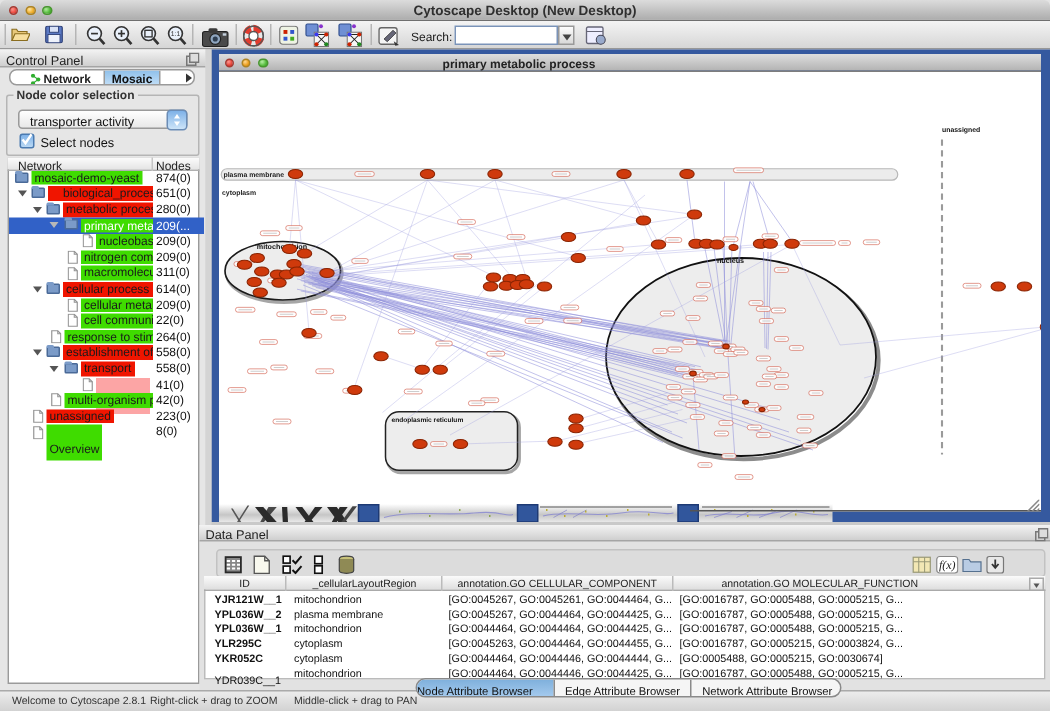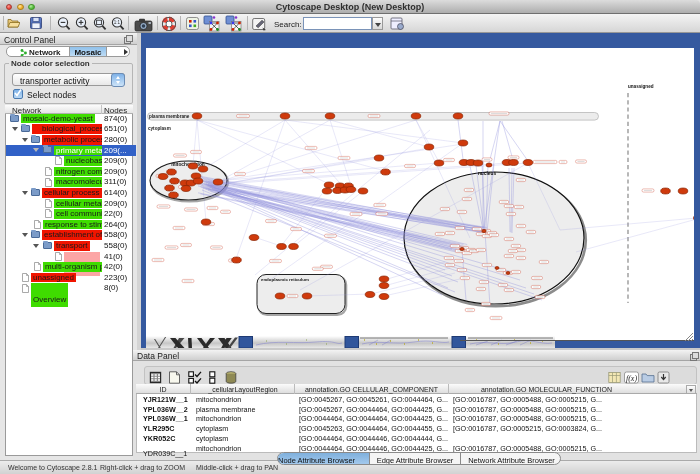--- a/index.html
+++ b/index.html
@@ -99,20 +99,26 @@
 <div class="abs" style="left:2px;top:4.5px;width:0;height:0;border-left:3.2px solid transparent;border-right:3.2px solid transparent;border-top:4px solid #444"></div>
       </div>
 <svg class="abs" style="left:390px;top:2px" width="15" height="15" viewBox="0 0 15 15">
 <rect x="1" y="2" width="11" height="11" rx="1" fill="#eef" stroke="#667" stroke-width="0.9"></rect>
 <line x1="1" y1="5" x2="12" y2="5" stroke="#667" stroke-width="0.8"></line>
 <circle cx="10.5" cy="10.5" r="3" fill="#99aacc" stroke="#445" stroke-width="0.7"></circle>
       </svg>
 </div>
 <div class="abs" style="left:137px;top:33px;width:563px;height:317px;background:#c9c9c9"></div>
 <div class="abs" style="left:141px;top:33px;width:559px;height:315px;background:#35599f">
+<div class="abs" style="left:5px;top:3px;width:548px;height:12px;background:linear-gradient(#dedede,#b3b3b3);border-bottom:1px solid #7d7d7d">
+ <div class="abs" style="left:3.5px;top:3px;width:6.4px;height:6.4px;border-radius:50%;background:radial-gradient(circle at 35% 30%,#ff9a92,#e84438 60%,#bb352c);border:0.5px solid #a53a32"></div>
+ <div class="abs" style="left:14.8px;top:3px;width:6.4px;height:6.4px;border-radius:50%;background:radial-gradient(circle at 35% 30%,#ffd98e,#ee9f1f 60%,#c9851c);border:0.5px solid #ad8323"></div>
+ <div class="abs" style="left:26.2px;top:3px;width:6.4px;height:6.4px;border-radius:50%;background:radial-gradient(circle at 35% 30%,#b9f0a6,#58bd3f 60%,#419f30);border:0.5px solid #48962f"></div>
+ <div class="abs" style="left:0;top:1.5px;width:400px;text-align:center;font-size:8px;font-weight:bold;color:#222">primary metabolic process</div>
+</div>
 <div class="abs" style="left:5px;top:15px;width:548px;height:293px;background:#fff"></div>
 </div>
 <svg width="548" height="293" viewBox="146 48 548 293" style="position:absolute;left:146px;top:48px">
 <rect x="147.5" y="112.5" width="451" height="7.6" rx="3.8" fill="#ececec" stroke="#b8b8b8" stroke-width="0.8"></rect>
 <ellipse cx="189.5" cy="182" rx="38.5" ry="19.5" fill="none" stroke="rgba(0,0,0,0.35)" stroke-width="2.2"></ellipse>
 <ellipse cx="188.5" cy="180.5" rx="38.5" ry="19.5" fill="#ededed" stroke="#1a1a1a" stroke-width="1.1"></ellipse>
 <ellipse cx="495.8" cy="240.2" rx="90" ry="66" fill="none" stroke="rgba(0,0,0,0.45)" stroke-width="2.6"></ellipse>
 <ellipse cx="494" cy="238" rx="90" ry="66" fill="#ededed" stroke="#111" stroke-width="1.2"></ellipse>
 <rect x="258.2" y="276" width="88" height="39" rx="9" fill="none" stroke="rgba(0,0,0,0.35)" stroke-width="2.2"></rect>
 <rect x="257" y="274.5" width="88" height="39" rx="9" fill="#ededed" stroke="#222" stroke-width="1.0"></rect>
@@ -745,20 +751,21 @@
 <div class="abs" style="left:0;top:29.1px;width:561px;height:9.7px">
 <span class="abs" style="left:7px;top:1px;font-weight:bold">YLR295C</span>
 <span class="abs" style="left:60px;top:1px">cytoplasm</span>
 <span class="abs" style="left:163px;top:1px;width:151px;white-space:nowrap;overflow:hidden">[GO:0045263, GO:0044464, GO:0044455, G...</span>
 <span class="abs" style="left:317px;top:1px;width:160px;white-space:nowrap;overflow:hidden">[GO:0016787, GO:0005215, GO:0003824, G...</span>
         </div>
 <div class="abs" style="left:0;top:38.8px;width:561px;height:9.7px">
 <span class="abs" style="left:7px;top:1px;font-weight:bold">YKR052C</span>
 <span class="abs" style="left:60px;top:1px">cytoplasm</span>
 <span class="abs" style="left:163px;top:1px;width:151px;white-space:nowrap;overflow:hidden">[GO:0044464, GO:0044446, GO:0044444, G...</span>
+<span class="abs" style="left:317px;top:1px;width:160px;white-space:nowrap;overflow:hidden">[GO:0005488, GO:0005215, GO:0030674]</span>
         </div>
 <div class="abs" style="left:0;top:48.5px;width:561px;height:9.7px">
 <span class="abs" style="left:7px;top:6px;font-weight:normal">YDR039C__1</span>
 <span class="abs" style="left:60px;top:1px">mitochondrion</span>
 <span class="abs" style="left:163px;top:1px;width:151px;white-space:nowrap;overflow:hidden">[GO:0044464, GO:0044446, GO:0044425, G...</span>
 <span class="abs" style="left:317px;top:1px;width:160px;white-space:nowrap;overflow:hidden">[GO:0016787, GO:0005488, GO:0005215, G...</span>
         </div>
 </div>
 <div class="abs" style="left:553px;top:35px;width:10px;height:9px;background:linear-gradient(#fdfdfd,#dfdfdf);border:1px solid #aaa">
 <div class="abs" style="left:2px;top:3px;width:0;height:0;border-left:2.5px solid transparent;border-right:2.5px solid transparent;border-top:3px solid #555"></div>

